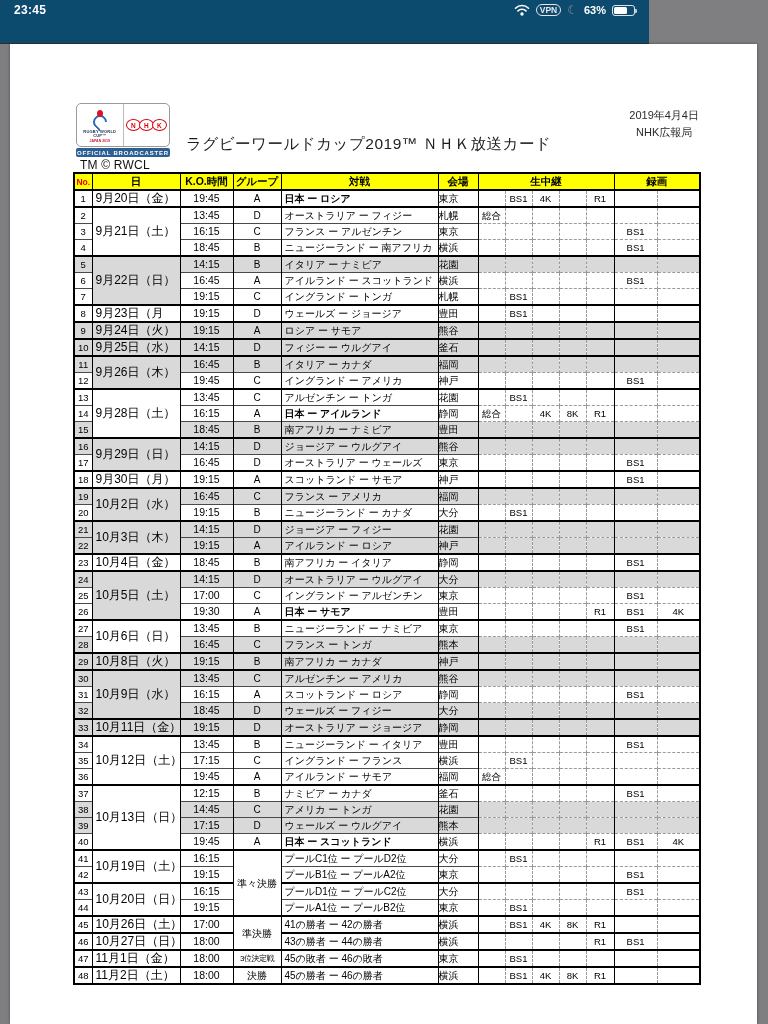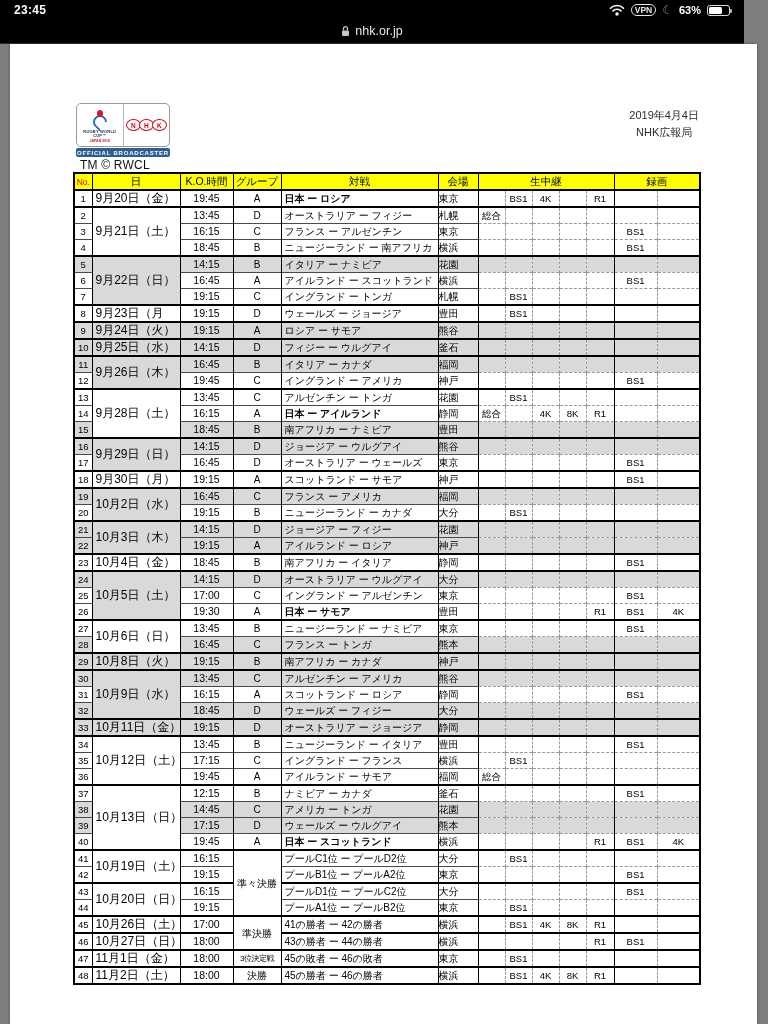--- a/index.html
+++ b/index.html
@@ -1,20 +1,20 @@
 <!DOCTYPE html>
 <html><head>
 <meta charset="utf-8">
 <style>
   * { margin:0; padding:0; box-sizing:border-box; }
   html,body { width:768px; height:1024px; }
   body { background:#7f7f81; font-family:"Liberation Sans","DejaVu Sans",sans-serif; }
 
   
-  .chrome { position:absolute; top:0; left:0; width:744px; height:44px; background:#000000; color:#fff; z-index:5; border-bottom:1px solid #2c2c2e;text-align:center; }
+  .chrome { position:absolute; top:0; left:0; width:649px; height:44px; background:#0c4a6e; color:#fff; z-index:5; border-bottom:1px solid #2c2c2e;text-align:center; }
   .status-row { position:absolute; top:2px; left:0; right:0; height:16px; display:flex; justify-content:space-between; align-items:center; padding:0 14px; }
   .status-time { font-size:12px; font-weight:bold; letter-spacing:.3px; }
   .status-right { display:flex; align-items:center; gap:6px; }
   .vpn-badge { font-size:8.5px; font-weight:bold; border:1px solid #e5e5ea; border-radius:6px; padding:0 3px; line-height:10px; color:#e5e5ea; }
   .moon { font-size:12px; color:#98989d; line-height:10px; }
   .batt-pct { font-size:11px; font-weight:bold; }
   .battery { position:relative; width:23px; height:11px; border:1px solid rgba(255,255,255,.85); border-radius:3px; display:inline-block; }
   .battery .fill { position:absolute; left:1px; top:1px; bottom:1px; width:60%; background:#fff; border-radius:1.5px; }
   .battery .nub { position:absolute; right:-3px; top:3px; width:2px; height:4px; background:rgba(255,255,255,.7); border-radius:0 1px 1px 0; }
   .url-row { position:absolute; top:20px; left:0; right:0; height:22px; display:flex; justify-content:center; align-items:center; gap:5px; }
@@ -37,21 +37,21 @@
   .nhk-egg { width:15px; height:12px; border:1.5px solid #d70010; border-radius:50%; display:flex; align-items:center; justify-content:center; font-size:6.5px; font-weight:bold; color:#d70010; background:#fff; margin-left:-2px; }
   .nhk-egg:first-child { margin-left:0; }
   .logo-band { margin-top:1px; background:#2d5f92; color:#fff; font-size:6px; font-weight:bold; letter-spacing:.8px; text-align:center; padding:2px 0 1px; border-radius:2px; }
   .logo-tm { font-size:12px; color:#111; margin-top:1px; padding-left:4px; letter-spacing:.2px; }
   .doc-title { position:absolute; left:176px; top:90px; font-size:15.5px; color:#1c1c1c; letter-spacing:.5px; white-space:nowrap; }
   .date-block { position:absolute; right:58px; top:63px; text-align:center; font-size:11px; color:#2b2b2b; line-height:17px; }
 
   
   .tbl-wrap { position:absolute; left:63px; top:128px; }
   table { border-collapse:collapse; table-layout:fixed; width:627px; border:2px solid #000; }
-  th { background:#ffff00; font-size:10.5px; font-weight:normal; color:#000; border-left:1px solid #000; border-bottom:2px solid #000; height:17px; overflow:hidden; white-space:nowrap; padding:0 1px; }
+  th { background:#ffff00; font-size:10.5px; font-weight:bold; color:#000; border-left:1px solid #000; border-bottom:2px solid #000; height:17px; overflow:hidden; white-space:nowrap; padding:0 1px; }
   th.h-no { color:#e8000d; font-size:8.5px; }
   td { height:15px; line-height:15px; font-size:10.5px; color:#000; border-left:1px solid #000; border-top:1px solid #4a4a4a; overflow:hidden; white-space:nowrap; padding:0 2px; vertical-align:middle; }
   td.no { text-align:center; font-size:9.5px; padding:0; }
   td.date { font-size:12px; padding-left:3px; }
   td.time { text-align:center; }
   td.group { text-align:center; font-size:10px; }
   td.group.small { font-size:8px; letter-spacing:-.5px; padding:0; }
   td.match { font-size:10px; padding-left:3px; }
   td.match.bold { font-weight:bold; }
   td.venue { font-size:10px; padding:0; }
@@ -75,27 +75,20 @@
         </svg>
       <span class="vpn-badge">VPN</span>
       <span class="moon">☾</span>
       <span class="batt-pct">63%</span>
       <span class="battery">
           <span class="fill"></span>
           <span class="nub"></span>
         </span>
     </span>
   </div>
-  <div class="url-row">
-    <svg width="9" height="12" viewBox="0 0 9 12">
-        <path d="M2.5 5.5 V3.6 a2 2 0 0 1 4 0 V5.5" stroke="#c7c7cc" stroke-width="1.3" fill="none"></path>
-        <rect x="1" y="5.5" width="7" height="5.5" rx="1.2" fill="#c7c7cc"></rect>
-      </svg>
-    <span class="url-text">nhk.or.jp</span>
-  </div>
 </div>
 
 <div class="page">
   <div class="doc-header">
     <div class="logo-block">
       <div class="logo-top">
         <div class="logo-cell rwc">
           <div class="rwc-art">
               <div class="rwc-swoosh"></div>
               <div class="rwc-ball"></div>
@@ -107,20 +100,21 @@
           <div class="nhk-eggs">
             <span class="nhk-egg">N</span>
             <span class="nhk-egg">H</span>
             <span class="nhk-egg">K</span>
           </div>
         </div>
       </div>
       <div class="logo-band">OFFICIAL BROADCASTER</div>
       <div class="logo-tm">TM © RWCL 2015</div>
     </div>
+    <div class="doc-title">ラグビーワールドカップ2019™ ＮＨＫ放送カード</div>
     <div class="date-block">
       <div>2019年4月4日</div>
       <div>NHK広報局</div>
     </div>
   </div>
 
   <div class="tbl-wrap">
     <table>
       <colgroup>
         <col style="width:18px">

